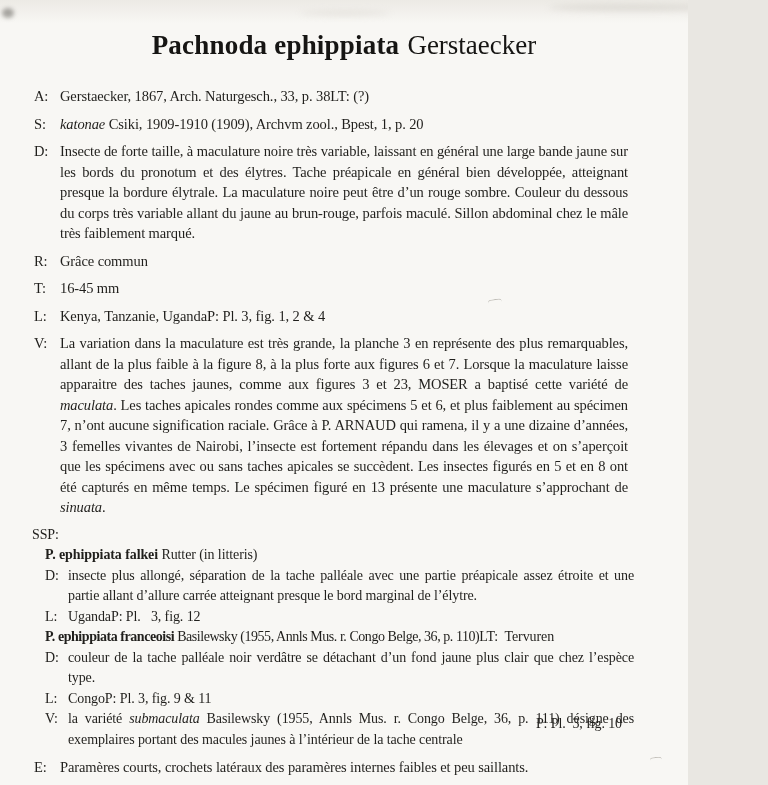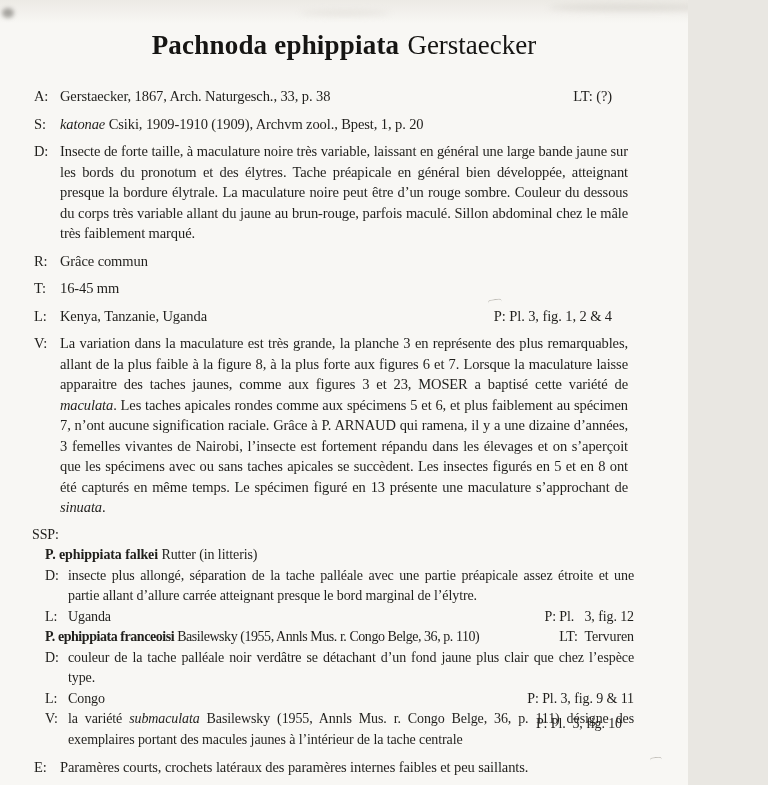--- a/index.html
+++ b/index.html
@@ -26,21 +26,21 @@
   .t-reg{margin-left:0.30em;}
   .entry{
     display:flex;align-items:flex-start;
     padding:0 60px 0 34px;
     margin-bottom:7px;
     font-size:14.5px;line-height:20.5px;letter-spacing:-0.1px;
   }
   .lab{flex:0 0 26px;}
   .body{flex:1;min-width:0;}
   .just{text-align:justify;}
-  .row{display:flex;justify-content:space-between;}
+  .row{display:flex;}
   .inset{margin-right:16px;white-space:nowrap;}
   .ssp-block{
     padding:0 54px 0 32px;
     font-size:14px;line-height:20.5px;letter-spacing:-0.1px;
     margin-bottom:7px;
   }
   .sub{margin-left:13px;}
   .sub-entry{display:flex;align-items:flex-start;}
   .sublab{flex:0 0 23px;}
   .subbody{flex:1;min-width:0;}

